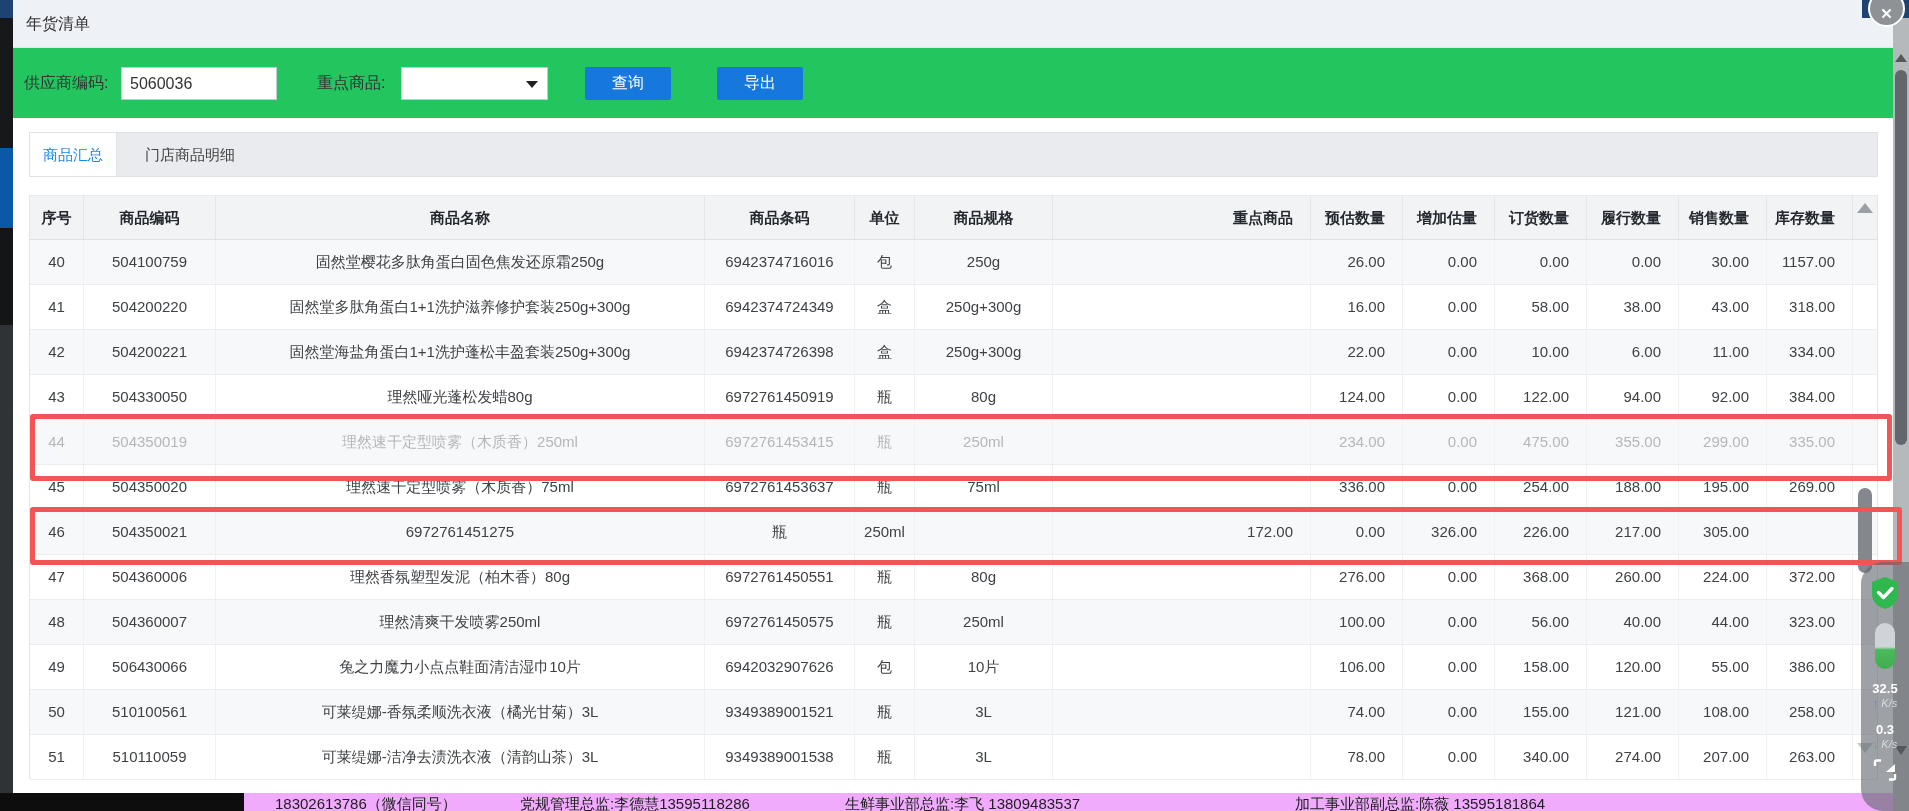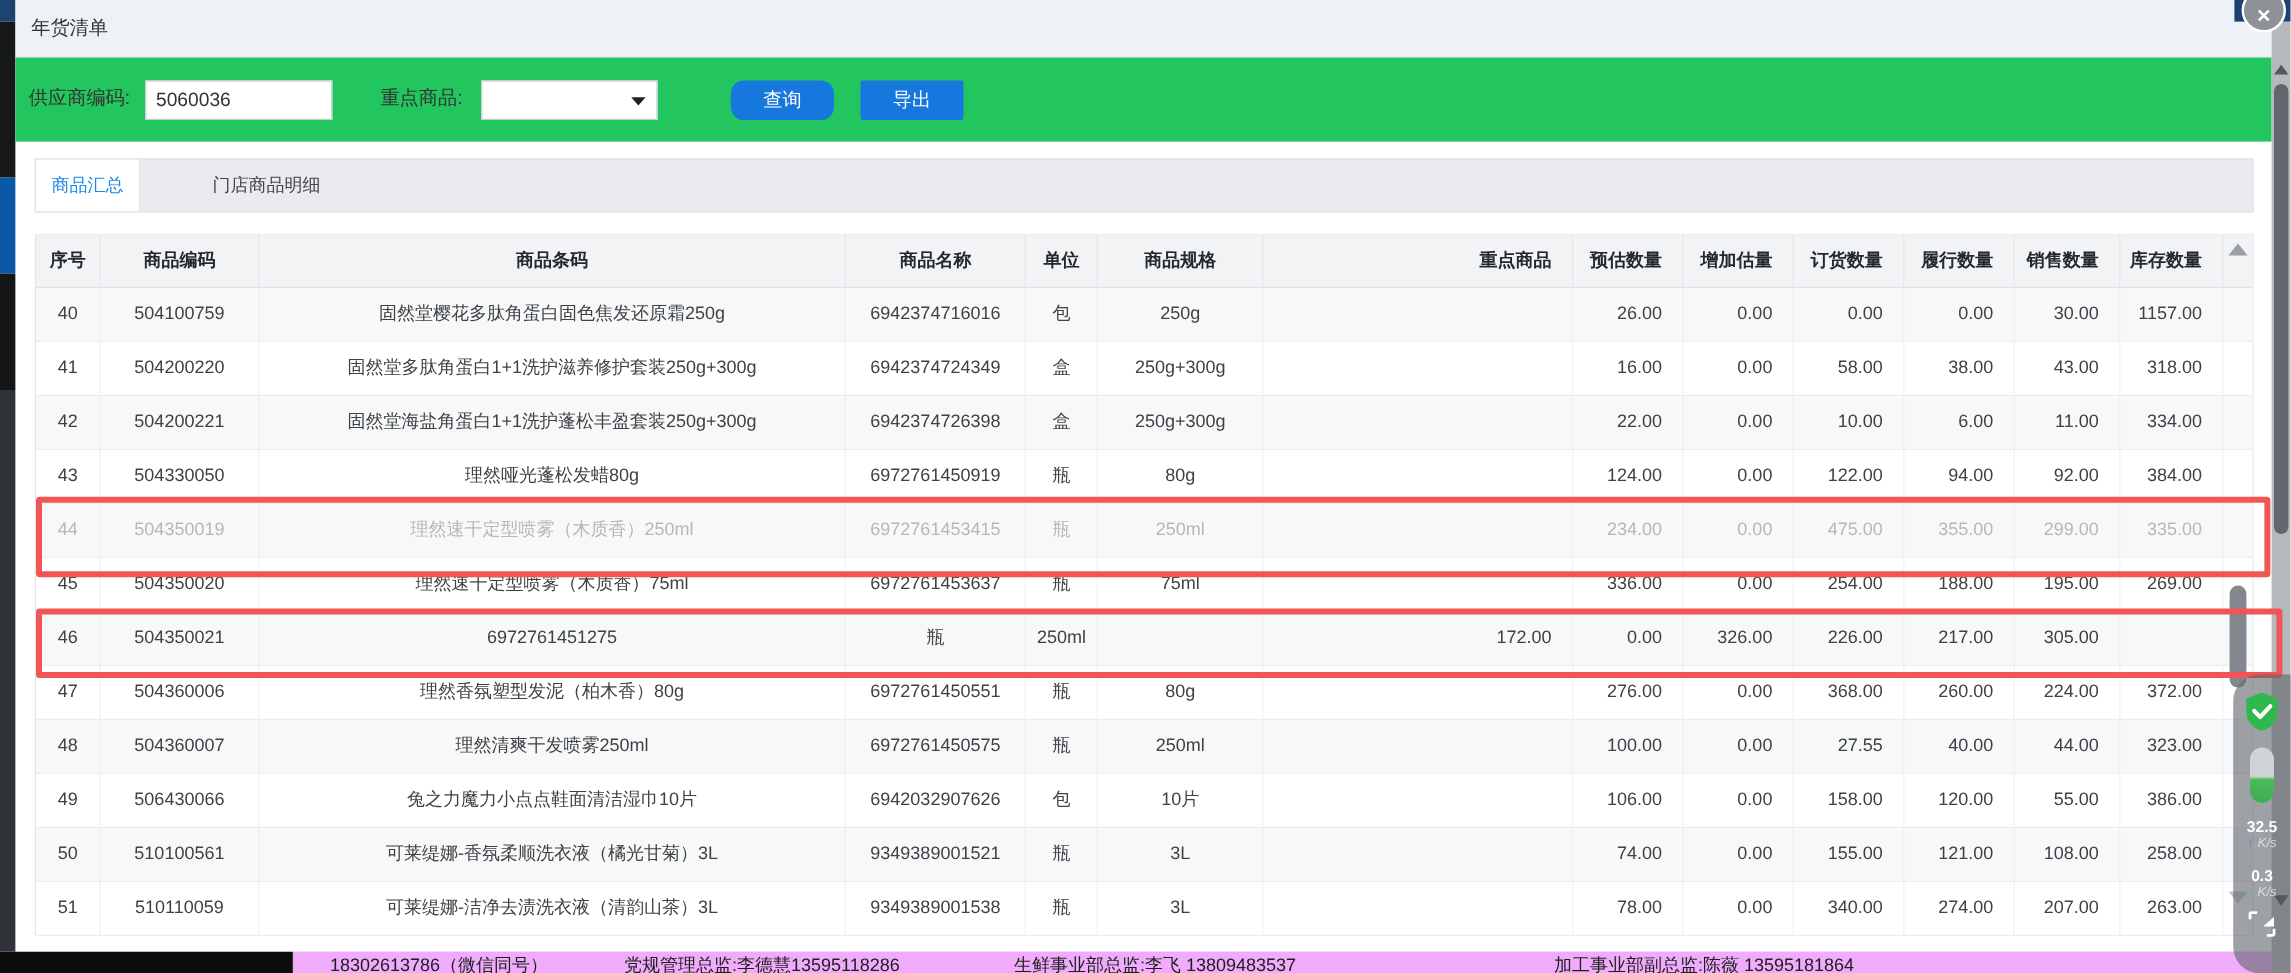--- a/index.html
+++ b/index.html
@@ -18,25 +18,25 @@
 
   
   .toolbar { position:absolute; left:0; top:48px; width:100%; height:70px; background:#22c55e; }
   .tb-label { position:absolute; top:0; height:70px; line-height:70px; font-size:16px; color:#333; }
   .lbl-supplier { left:11px; }
   .lbl-key { left:304px; }
   .tb-input { position:absolute; left:108px; top:19px; width:156px; height:33px; border:1px solid #c6cacf; background:#fff; font-size:16px; color:#333; padding:0 8px; font-family:inherit; }
   .tb-select { position:absolute; left:388px; top:19px; width:147px; height:33px; border:1px solid #c6cacf; background:#fff; }
   .tb-select .chev { position:absolute; right:9px; top:13px; width:0; height:0; border-left:6px solid transparent; border-right:6px solid transparent; border-top:7px solid #222; }
   .tb-btn { position:absolute; top:19px; width:86px; height:33px; background:#1678dc; color:#fff; border:none; font-size:16px; font-family:inherit; cursor:pointer; border-radius:2px; }
-  .btn-query { left:596px;border-radius:11px; }
+  .btn-query { left:572px; }
   .btn-export { left:676px;margin-left:28px; }
 
   
-  .tabbar { position:absolute; left:16px; top:132px; width:1849px; height:45px; background:#e9ebef; border:1px solid #dfe2e6; display:flex;gap:32px; }
+  .tabbar { position:absolute; left:16px; top:132px; width:1849px; height:45px; background:#e9ebef; border:1px solid #dfe2e6; display:flex; }
   .tab { height:43px; line-height:43px; text-align:center; font-size:15px; cursor:pointer; }
   .tab.active { width:87px; background:#fff; color:#1b87e6; border-right:1px solid #dfe2e6; }
   .tab.inactive { width:146px; color:#454545; }
 
   
   .grid { position:absolute; left:16px; top:195px; width:1849px; height:584px; border:1px solid #e3e5e9; border-top:1px solid #e8eaee; }
   .g-row { display:grid; grid-template-columns:54px 132px 489px 150px 60px 138px 258px 92px 92px 92px 92px 88px 86px 20px; }
   .g-head { height:44px; background:#f2f3f5; border-bottom:1px solid #dfe1e6; }
   .g-head .g-cell { font-weight:bold; color:#24292f; height:43px; line-height:43px; border-right:1px solid #e4e6ea; }
   .g-body .g-row { height:45px; border-bottom:1px solid #ededf0; background:#fff; }
@@ -114,22 +114,22 @@
 
     <div class="tabbar">
       <div class="tab active">商品汇总</div>
       <div class="tab inactive">门店商品明细</div>
     </div>
 
     <div class="grid">
       <div class="g-head g-row" id="grid-head">
           <div class="g-cell c">序号</div>
           <div class="g-cell c">商品编码</div>
+          <div class="g-cell c">商品名称</div>
           <div class="g-cell c">商品条码</div>
-          <div class="g-cell c">商品名称</div>
           <div class="g-cell c">单位</div>
           <div class="g-cell c">商品规格</div>
           <div class="g-cell r">重点商品</div>
           <div class="g-cell r">预估数量</div>
           <div class="g-cell r">增加估量</div>
           <div class="g-cell r">订货数量</div>
           <div class="g-cell r">履行数量</div>
           <div class="g-cell r">销售数量</div>
           <div class="g-cell r">库存数量</div>
           <div class="g-cell gutter"></div>
@@ -265,21 +265,21 @@
           <div class="g-row striped">
             <div class="g-cell c">48</div>
             <div class="g-cell c">504360007</div>
             <div class="g-cell c">理然清爽干发喷雾250ml</div>
             <div class="g-cell c">6972761450575</div>
             <div class="g-cell c">瓶</div>
             <div class="g-cell c">250ml</div>
             <div class="g-cell r"></div>
             <div class="g-cell r">100.00</div>
             <div class="g-cell r">0.00</div>
-            <div class="g-cell r">27.55</div>
+            <div class="g-cell r">56.00</div>
             <div class="g-cell r">40.00</div>
             <div class="g-cell r">44.00</div>
             <div class="g-cell r">323.00</div>
             <div class="g-cell gutter"></div>
           </div>
           <div class="g-row">
             <div class="g-cell c">49</div>
             <div class="g-cell c">506430066</div>
             <div class="g-cell c">兔之力魔力小点点鞋面清洁湿巾10片</div>
             <div class="g-cell c">6942032907626</div>

